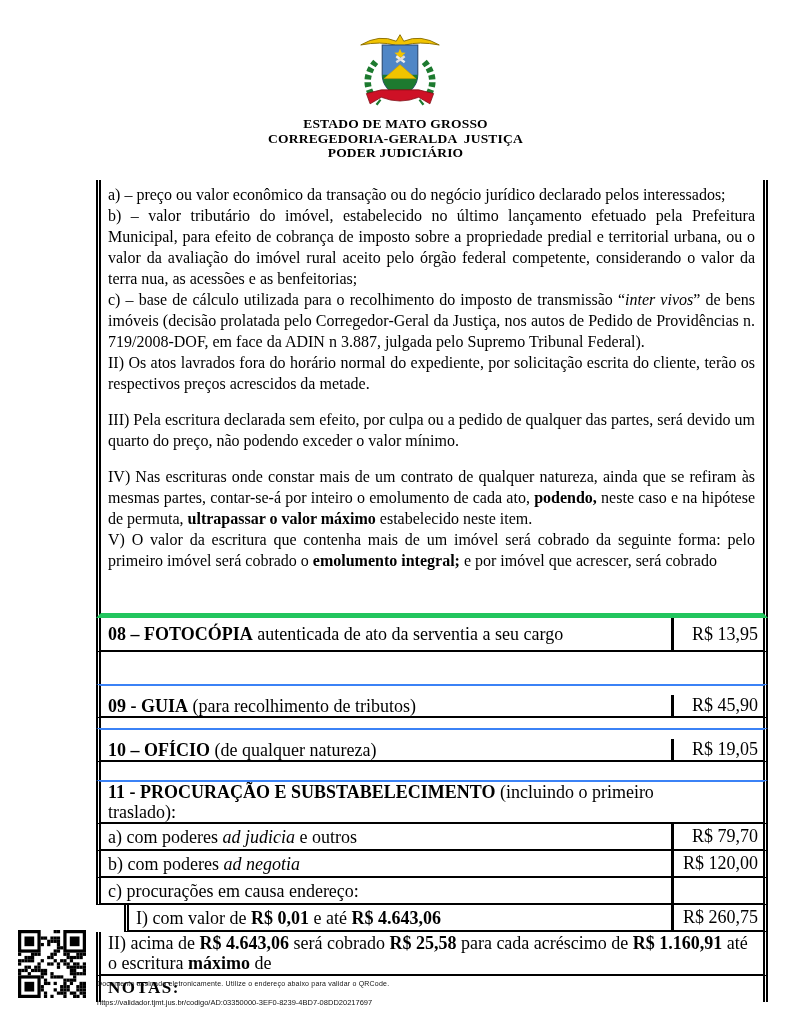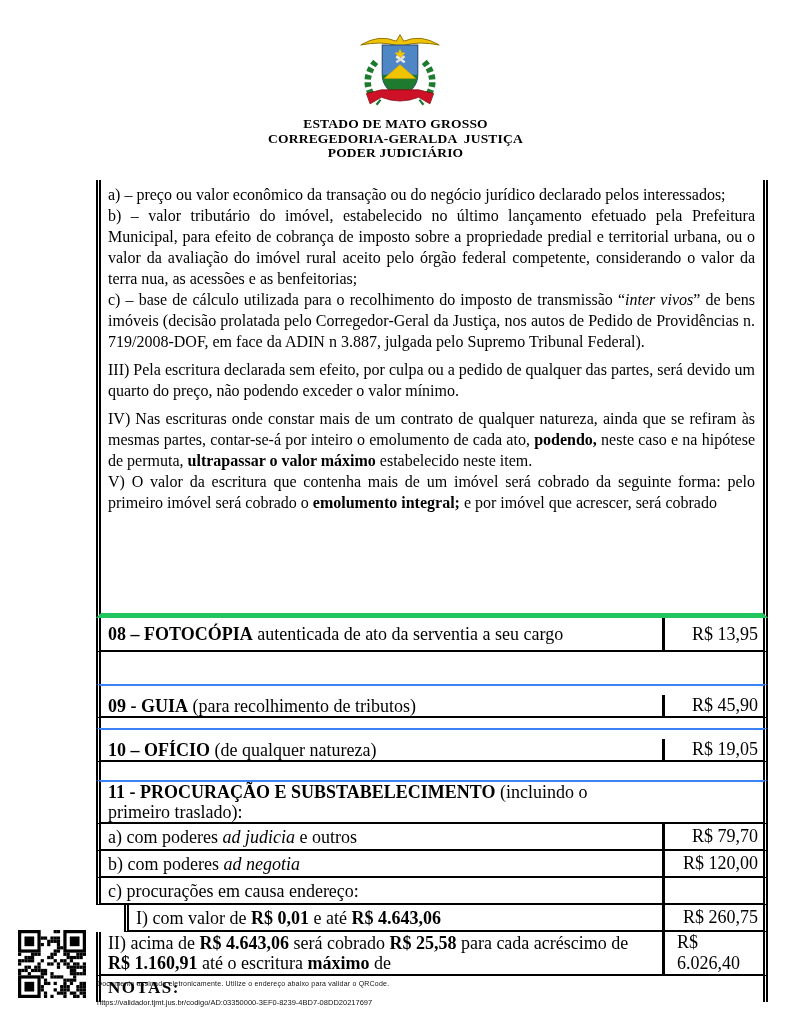--- a/index.html
+++ b/index.html
@@ -8,30 +8,30 @@
 .page{position:absolute;inset:0;background:#fff;}
 .crest{position:absolute;left:352px;top:30px;width:96px;height:86px;}
 .crest svg{width:100%;height:100%;}
 .org{position:absolute;top:117px;left:0;width:791px;text-align:center;font-weight:bold;
      font-size:13.5px;line-height:14.5px;letter-spacing:.2px;}
 .org div{white-space:pre-wrap;}
 .doc{position:absolute;left:96px;top:180px;width:672px;}
 .text-cell{border-left:5px double #000;border-right:5px double #000;border-bottom:5px solid #22c55e;
   padding:4px 8px 2px 7px;font-size:16px;line-height:21px;text-align:justify;height:438px;overflow:hidden;}
 .para{text-align:justify;}
-.para.gap{margin-top:7px;}
+.para.gap{margin-top:15px;}
 .b{font-weight:bold;}
 .i{font-style:italic;}
 .fee-row{display:flex;border-left:5px double #000;border-right:5px double #000;border-bottom:2px solid #000;overflow:hidden;}
 .fee-row.bt{border-top:2px solid #3b82f6;align-items:flex-end;}
 .spacer-row{border-left:5px double #000;border-right:5px double #000;}
 .desc-cell{flex:1;display:flex;align-items:center;padding:0 14px 0 7px;font-size:18px;line-height:20px;overflow:hidden;}
 .desc-text{text-align:left;}
-.price-cell{width:101px;border-left:3px solid #000;display:flex;align-items:center;
-  justify-content:flex-end;padding-right:5px;font-size:18px;padding-left:12px;}
+.price-cell{width:92px;border-left:3px solid #000;display:flex;align-items:center;
+  justify-content:flex-end;padding-right:5px;font-size:18px;}
 .notes-row{border-left:5px double #000;border-right:5px double #000;height:26px;padding:2px 0 0 7px;position:relative;}
 .notes-label{font-weight:bold;font-size:17px;letter-spacing:1.5px;}
 .foot-note{position:absolute;left:97px;top:980px;font-family:"Liberation Sans",sans-serif;
   font-size:7px;color:#111;letter-spacing:.2px;}
 .foot-url{position:absolute;left:97px;top:998px;font-family:"Liberation Sans",sans-serif;
   font-size:7.5px;color:#111;}
 .qr{position:absolute;left:18px;top:930px;width:68px;height:68px;}
 .qr svg{width:100%;height:100%;}
 </style>
 </head>
@@ -58,20 +58,21 @@
     <div>ESTADO DE MATO GROSSO</div>
     <div>CORREGEDORIA-GERALDA  JUSTIÇA</div>
     <div>PODER JUDICIÁRIO</div>
   </div>
 
   <div class="doc">
     <div class="text-cell" id="paras">
         <div class="para"><span>a) – preço ou valor econômico da transação ou do negócio jurídico declarado pelos interessados;</span></div>
         <div class="para"><span>b) – valor tributário do imóvel, estabelecido no último lançamento efetuado pela Prefeitura Municipal, para efeito de cobrança de imposto sobre a propriedade predial e territorial urbana, ou o valor da avaliação do imóvel rural aceito pelo órgão federal competente, considerando o valor da terra nua, as acessões e as benfeitorias;</span></div>
         <div class="para"><span>c) – base de cálculo utilizada para o recolhimento do imposto de transmissão “</span><span class="i">inter vivos</span><span>” de bens imóveis (decisão prolatada pelo Corregedor-Geral da Justiça, nos autos de Pedido de Providências n. 719/2008-DOF, em face da ADIN n 3.887, julgada pelo Supremo Tribunal Federal).</span></div>
+        <div class="para"><span>II) Os atos lavrados fora do horário normal do expediente, por solicitação escrita do cliente, terão os respectivos preços acrescidos da metade.</span></div>
         <div class="para gap"><span>III) Pela escritura declarada sem efeito, por culpa ou a pedido de qualquer das partes, será devido um quarto do preço, não podendo exceder o valor mínimo.</span></div>
         <div class="para gap"><span>IV) Nas escrituras onde constar mais de um contrato de qualquer natureza, ainda que se refiram às mesmas partes, contar-se-á por inteiro o emolumento de cada ato, </span><span class="b">podendo,</span><span> neste caso e na hipótese de permuta, </span><span class="b">ultrapassar o valor máximo</span><span> estabelecido neste item.</span></div>
         <div class="para"><span>V) O valor da escritura que contenha mais de um imóvel será cobrado da seguinte forma: pelo primeiro imóvel será cobrado o </span><span class="b">emolumento integral;</span><span> e por imóvel que acrescer, será cobrado </span></div>
       </div>
     <div id="fee-rows">
         <div class="fee-row" style="height: 34px;">
           <div class="desc-cell">
             <div class="desc-text"><span class="b">08 – FOTOCÓPIA</span><span> autenticada de ato da serventia a seu cargo</span></div>
           </div>
           <div class="price-cell">R$ 13,95</div>
@@ -118,21 +119,20 @@
         <div class="fee-row" style="height: 27px; margin-left: 28px;">
           <div class="desc-cell">
             <div class="desc-text"><span>I) com valor de </span><span class="b">R$ 0,01</span><span> e até </span><span class="b">R$ 4.643,06</span></div>
           </div>
           <div class="price-cell">R$ 260,75</div>
         </div>
         <div class="fee-row" style="height: 44px;">
           <div class="desc-cell">
             <div class="desc-text"><span>II) acima de </span><span class="b">R$ 4.643,06</span><span> será cobrado </span><span class="b">R$ 25,58</span><span> para cada acréscimo de </span><span class="b">R$ 1.160,91</span><span> até o escritura </span><span class="b">máximo</span><span> de</span></div>
           </div>
-          <div class="price-cell">R$ 6.026,40</div>
         </div>
       </div>
     <div class="notes-row">
       <span class="notes-label">NOTAS:</span>
     </div>
   </div>
 
   <div class="qr">
     <svg id="qrsvg" viewBox="0 0 63 63" xmlns="http://www.w3.org/2000/svg">
         <rect x="0" y="0" width="63" height="63" fill="#fff"></rect>

